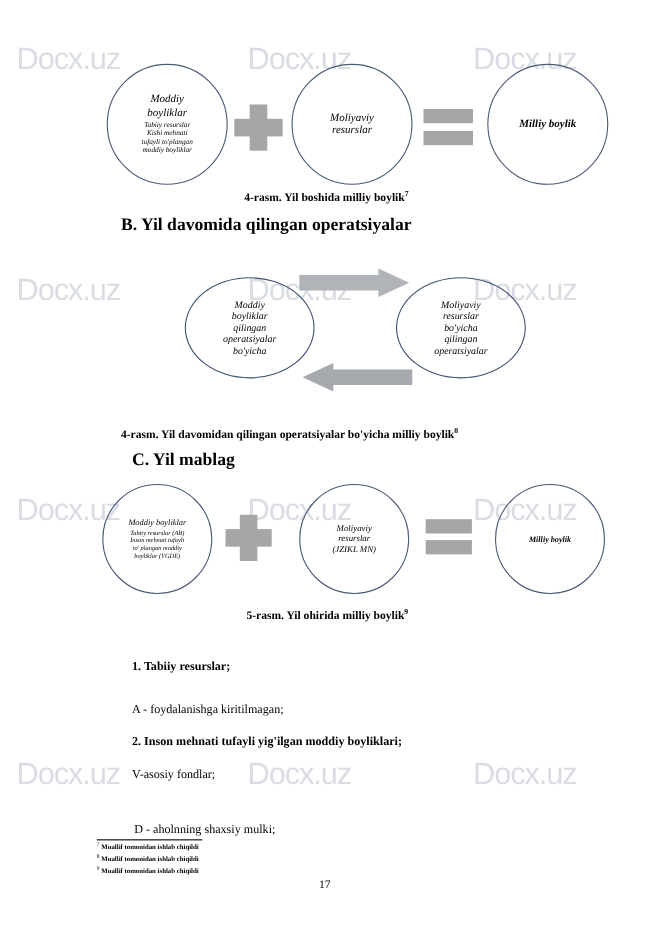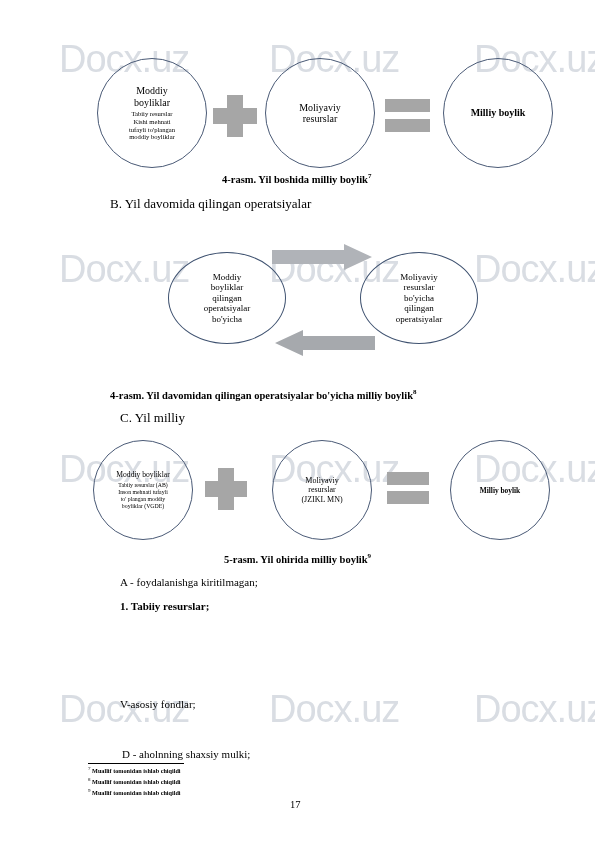--- a/index.html
+++ b/index.html
@@ -20,37 +20,36 @@
   #watermarks {
     position: absolute;
     left: 0; top: 0;
     width: 595px; height: 842px;
     pointer-events: none;
     z-index: 0;
   }
   .wm {
     position: absolute;
     font-family: "Liberation Sans", "DejaVu Sans", sans-serif;
-    font-size: 38px;
+    font-size: 28px;
     letter-spacing: -1px;
     color: #d9dde3;
     white-space: nowrap;
     font-weight: 400;
-    margin-left: 44px;
   }
 
   
   #page {
     position: absolute;
     left: 0; top: 0;
     width: 595px; height: 842px;
     z-index: 2;
   }
 
-  .abs { position: absolute; }
+  .abs { position: absolute; font-style: italic; }
 
   
   .shape-circle {
     border: 1.3px solid #4a5a76;
     border-radius: 50%;
     box-sizing: border-box;
     display: flex;
     flex-direction: column;
     align-items: center;
     justify-content: center;
@@ -109,22 +108,22 @@
   .caption {
     position: absolute;
     font-weight: bold;
     font-size: 10.5px;
     white-space: nowrap;
   }
   .caption sup { font-size: 7px; vertical-align: super; }
 
   .heading {
     position: absolute;
-    font-weight: normal;
-    font-size: 13px;
+    font-weight: bold;
+    font-size: 16px;
     white-space: nowrap;
   }
 
   .body-line {
     position: absolute;
     font-size: 11px;
     white-space: nowrap;
   }
   .body-line.bold { font-weight: bold; }
 
@@ -231,21 +230,21 @@
       <svg width="100" height="26" viewBox="0 0 100 26" xmlns="http://www.w3.org/2000/svg">
         <polygon points="100,6 28,6 28,0 0,13 28,26 28,20 100,20" fill="#a6a9ad"></polygon>
       </svg>
     </div>
 
     <div class="caption" style="left:110px; top:388px;">
       <span>4-rasm. Yil davomidan qilingan operatsiyalar bo'yicha milliy boylik</span><sup>8</sup>
     </div>
   </div>
 
-  <div class="heading" style="left:120px; top:410px;">C. Yil milliy</div>
+  <div class="heading" style="left:120px; top:410px;">C. Yil mablag</div>
 
   <div>
 
     <div class="shape-circle abs" style="left:93px; top:440px; width:100px; height:100px;">
       <div style="font-size:7.6px; line-height:9px;">Moddiy boyliklar</div>
       <div style="font-size:5.8px; line-height:7px; margin-top:3px;">Tabiiy resurslar (AB)</div>
       <div style="font-size:5.8px; line-height:7px;">Inson mehnati tufayli</div>
       <div style="font-size:5.8px; line-height:7px;">to' plangan moddiy</div>
       <div style="font-size:5.8px; line-height:7px;">boyliklar (VGDE)</div>
     </div>
@@ -269,21 +268,22 @@
     <div class="shape-circle abs" style="left:450px; top:440px; width:100px; height:100px;">
       <div style="font-size:7.4px; font-weight:bold;">Milliy boylik</div>
     </div>
 
     <div class="caption" style="left:224px; top:552px;">
       <span>5-rasm. Yil ohirida milliy boylik</span><sup>9</sup>
     </div>
   </div>
 
   <div class="body-line bold" style="left:120px; top:578px;margin-top:22px;">1. Tabiiy resurslar;</div>
-  <div class="body-line" style="left:120px; top:576px;">A - foydalanishga kiritilmagan;</div>
+  <div class="body-line" style="left:120px; top:639px;">A - foydalanishga kiritilmagan;</div>
+  <div class="body-line bold" style="left:120px; top:668px;">2. Inson mehnati tufayli yig'ilgan moddiy boyliklari;</div>
   <div class="body-line" style="left:120px; top:698px;">V-asosiy fondlar;</div>
   <div class="body-line" style="left:122px; top:748px;">D - aholnning shaxsiy mulki;</div>
 
   <div class="fn-rule" style="left:88px; top:763px; width:96px;"></div>
 
   <div class="footnote" style="left:88px; top:766px;">
     <sup>7</sup>
     <span>Muallif tomonidan ishlab chiqildi</span>
   </div>
   <div class="footnote" style="left:88px; top:777px;">

